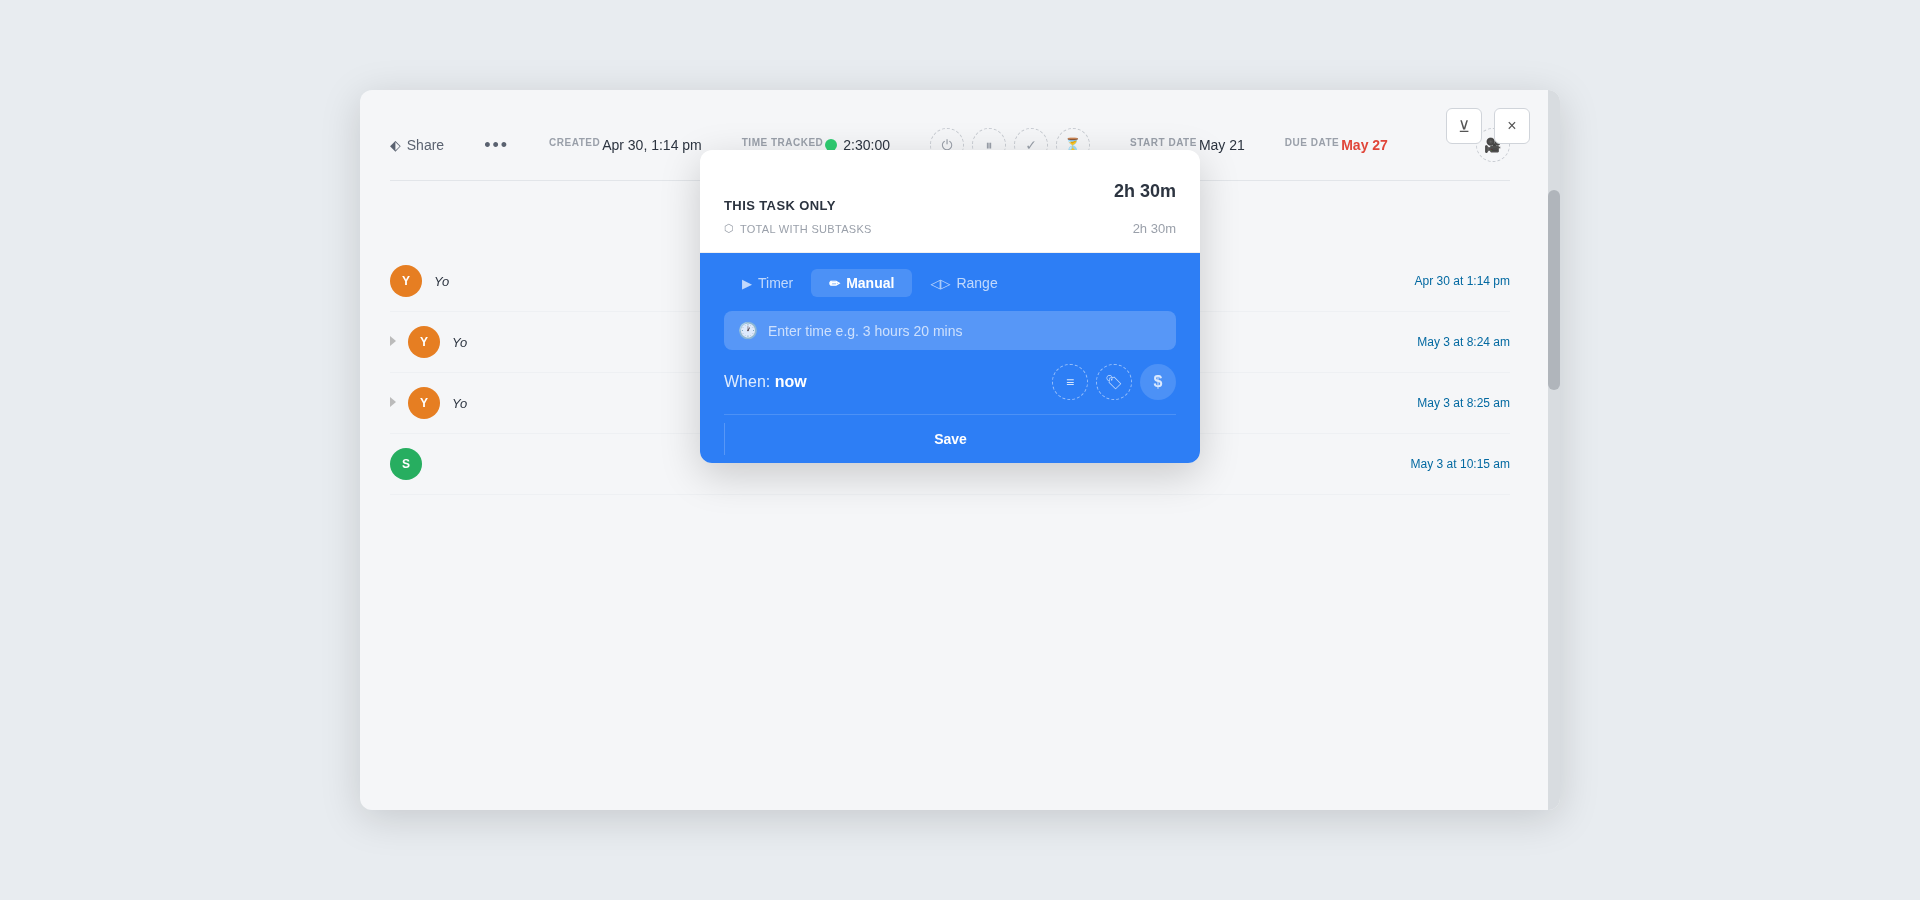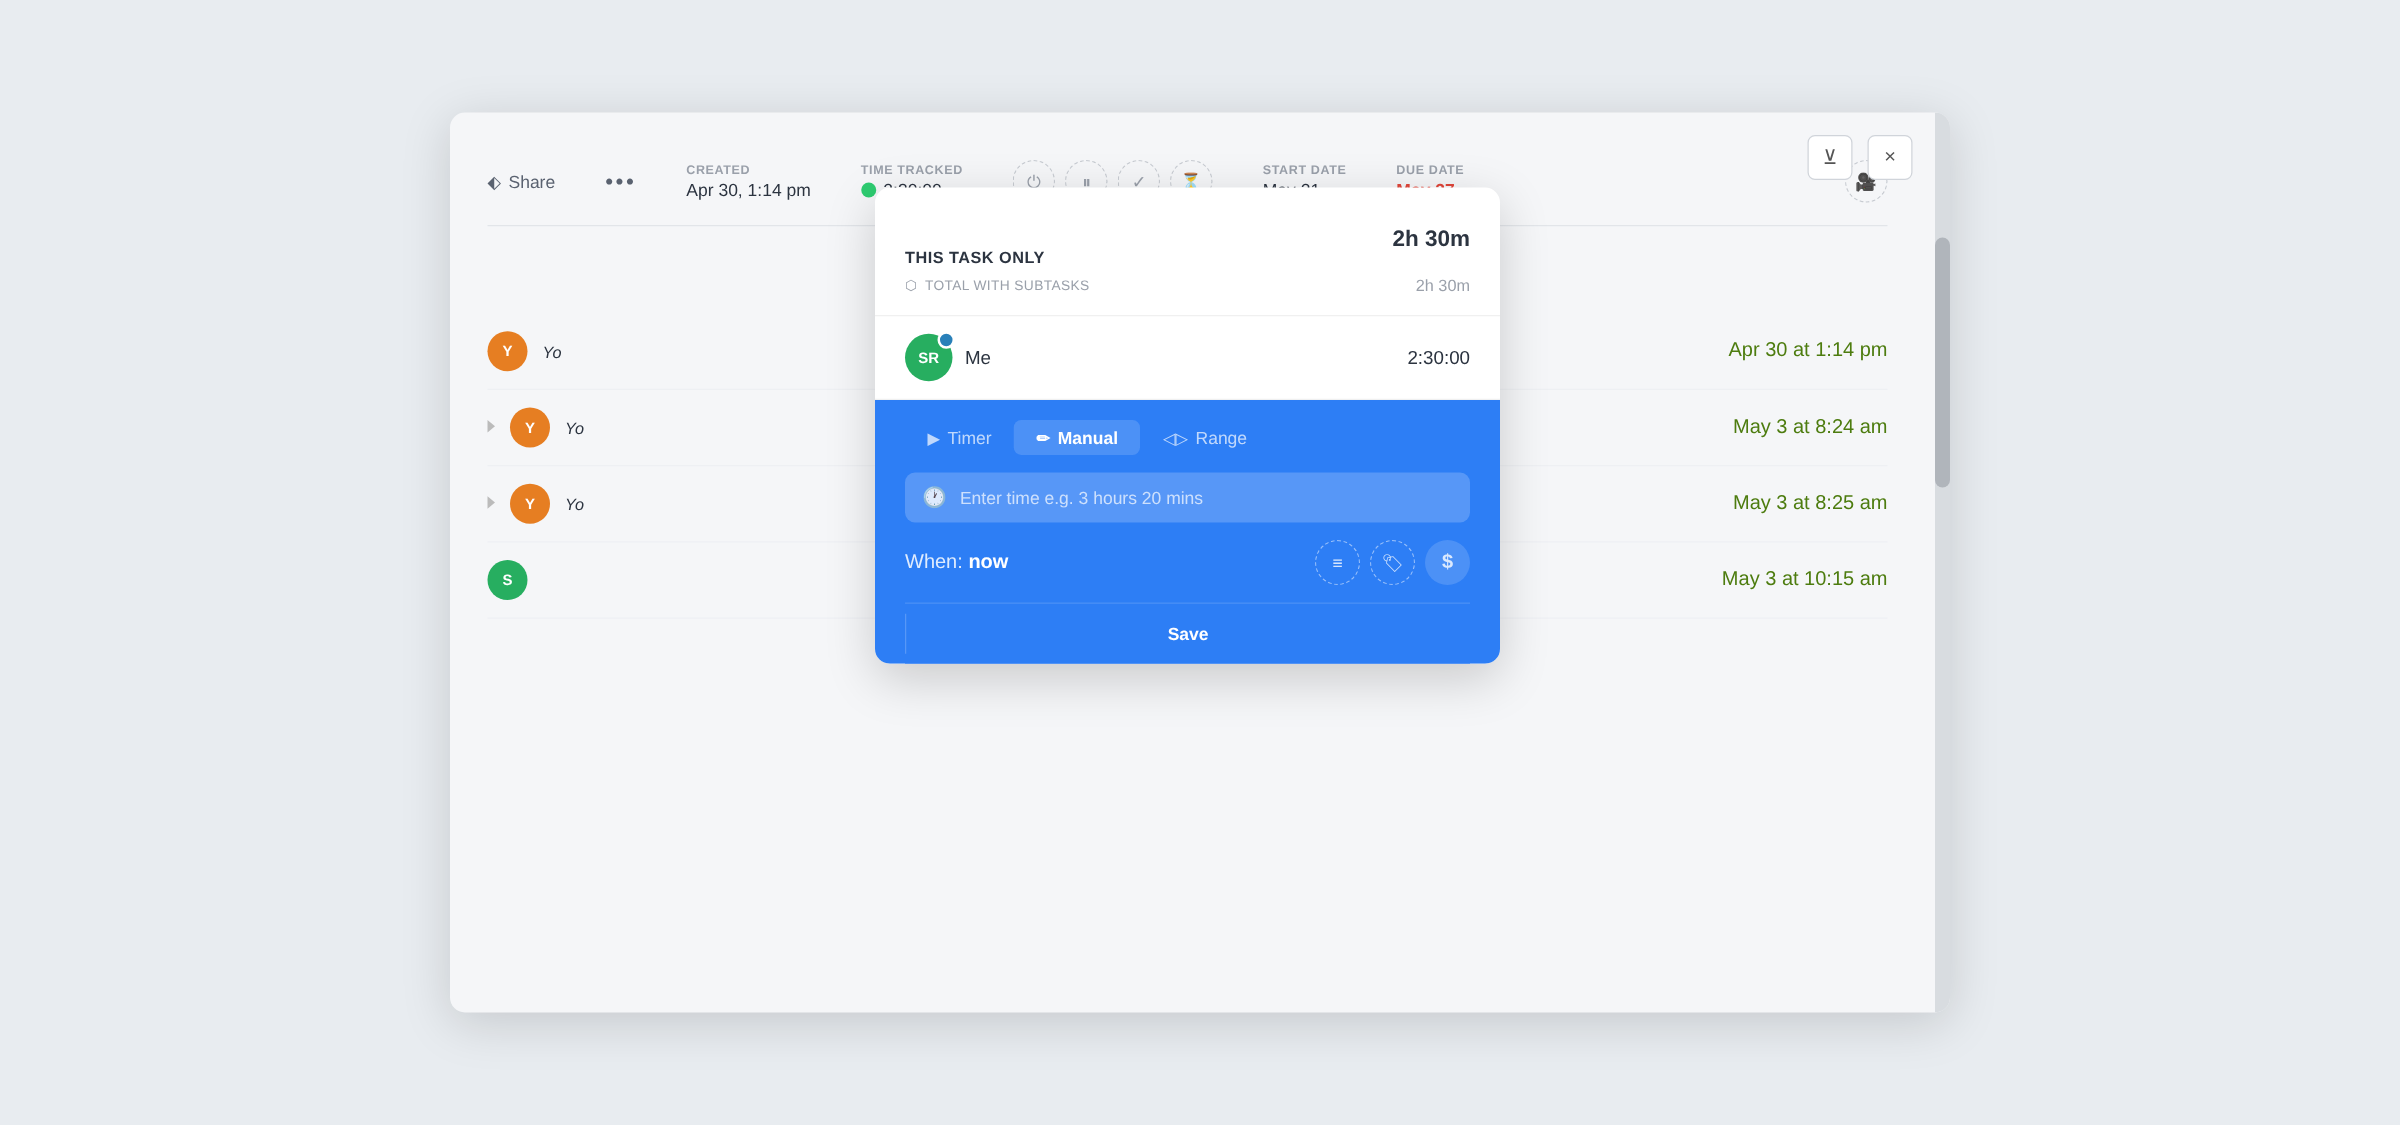--- a/index.html
+++ b/index.html
@@ -92,21 +92,21 @@
     }
     .more-btn {
       color: #5a6270;
       font-size: 18px;
       cursor: pointer;
       letter-spacing: 2px;
     }
 
     .header-field {
       display: flex;
-      flex-direction: column;
+      flex-direction: row;
       gap: 2px;
     }
     .field-label {
       font-size: 10px;
       color: #9aa0aa;
       font-weight: 600;
       letter-spacing: 0.5px;
       text-transform: uppercase;
     }
     .field-value {
@@ -388,22 +388,22 @@
       font-size: 13px;
       color: #5a6270;
       flex: 1;
       font-style: italic;
     }
     .activity-text .yo {
       font-weight: 500;
       color: #2c3440;
     }
     .activity-time {
-      font-size: 16px;
-      color: #4d7c0f;
+      font-size: 12px;
+      color: #0369a1;
     }
     .expand-arrow {
       color: #9aa0aa;
       font-size: 12px;
       cursor: pointer;
     }
     .chevron-right {
       display: inline-block;
       width: 0;
       height: 0;
@@ -482,30 +482,20 @@
         </div>
         <div class="subtask-row">
           <div class="subtask-label">
             <span>⬡</span>
             <span>TOTAL WITH SUBTASKS</span>
           </div>
           <span class="subtask-time">2h 30m</span>
         </div>
       </div>
 
-      <div class="popup-user-row">
-        <div class="avatar-group">
-          <div class="avatar">
-            <span>SR</span>
-            <div class="avatar-badge"></div>
-          </div>
-          <span class="user-name">Me</span>
-        </div>
-        <span class="user-time">2:30:00</span>
-      </div>
 
       <div class="popup-blue">
 
         <div class="tab-row">
           <div class="tab-item">
             <span class="tab-icon">▶</span>
             <span>Timer</span>
           </div>
           <div class="tab-item active">
             <span class="tab-icon">✏</span>

